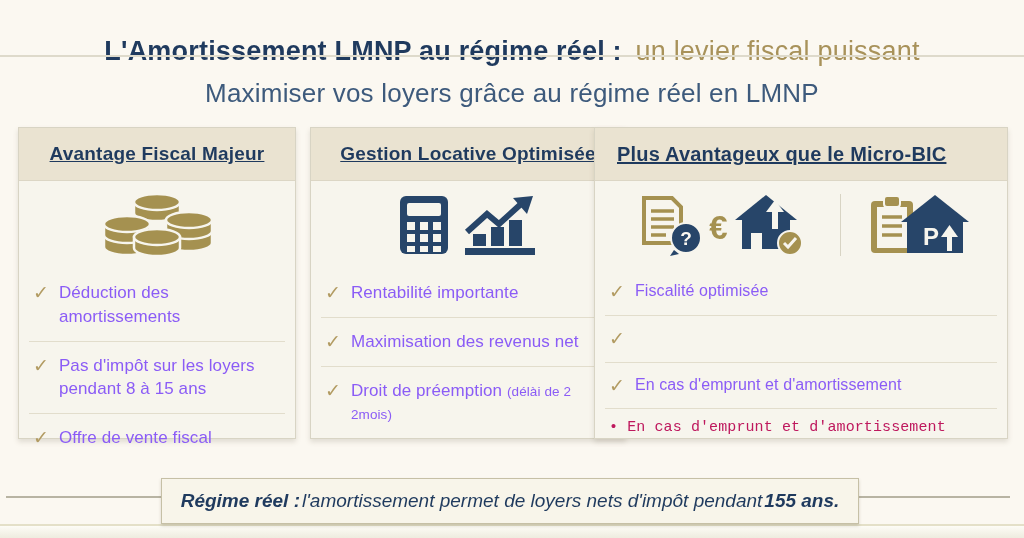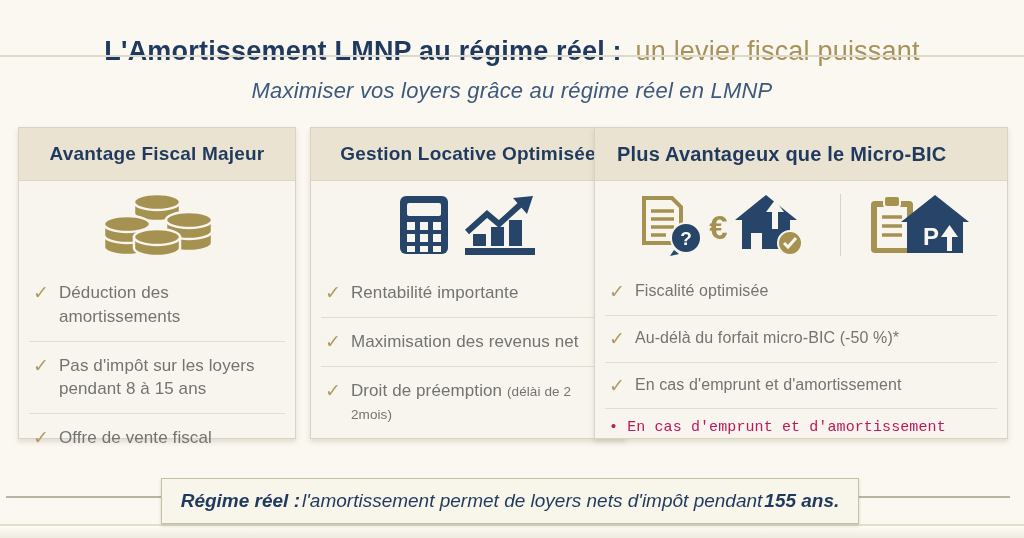--- a/index.html
+++ b/index.html
@@ -16,55 +16,55 @@
     position:absolute;top:13px;left:0;width:100%;
     text-align:center;font-size:27px;font-weight:bold;color:#1f3a5e;
     letter-spacing:.2px;
     margin-top:23px;
   }
   .title .t-accent{color:#a8925a;font-weight:normal;margin-left:6px;}
   .rule-top{position:absolute;top:55px;left:0;width:1024px;height:2px;background:#dedacb;}
 
   .subtitle{
     position:absolute;top:78px;left:0;width:100%;text-align:center;
-    font-style:italic;font-size:22px;color:#3d5a7c;letter-spacing:.2px;
+    font-size:26px;color:#3d5a7c;letter-spacing:.2px;
   }
 
   
   .card{
     position:absolute;top:127px;height:312px;box-sizing:border-box;
     background:#f7f5ed;border:1px solid #d8d4c4;
     box-shadow:0 3px 5px rgba(120,110,88,.20);
   }
   .card1{left:18px;width:278px;}
   .card2{left:310px;width:316px;}
   .card3{left:594px;width:414px;}
 
   .card-header{
     height:52px;background:#eae3d1;border-bottom:1px solid #dcd6c5;
     display:flex;align-items:center;justify-content:center;
-    color:#1f3a5e;font-weight:bold;font-size:19px;letter-spacing:.2px;
+    color:#1f3a5e;font-weight:bold;font-size:19px;letter-spacing:.2px;text-decoration:underline;
   }
   .card3 .card-header{justify-content:flex-start;padding-left:22px;font-size:20px;}
 
   .icon-row{height:88px;display:flex;align-items:center;justify-content:center;gap:14px;}
   .card3 .icon-row{justify-content:flex-start;padding:0 8px;gap:0;}
   .grp{display:flex;align-items:center;justify-content:center;}
   .grp-left{flex:1.5;gap:5px;}
   .grp-right{flex:1;}
   .vdivider{width:1px;height:62px;background:#d8d4c4;flex:0 0 1px;}
   .overlap{margin-left:-16px;position:relative;}
 
   .euro{color:#a59150;font-size:33px;font-weight:bold;line-height:1;transform:translateY(2px);}
 
   .row{display:flex;align-items:flex-start;gap:10px;padding:12px 14px;}
   .card3 .row{padding:11px 14px;}
   .sep{height:1px;background:#e2ddcc;margin:0 10px;}
   .check{color:#b29b62;font-size:19px;line-height:1.25;flex:0 0 auto;}
-  .item-text{color:#737373;font-size:17px;line-height:1.4;letter-spacing:.1px;}
+  .item-text{color:#8b5cf6;font-size:17px;line-height:1.4;letter-spacing:.1px;}
   .card3 .item-text{font-size:16px;}
   .small-part{font-size:13.5px;}
   .footnote{padding:10px 14px 8px;color:#be185d;font-size:15px;letter-spacing:.1px;font-family:Liberation Mono, monospace;}
 
   
   .mid-line{position:absolute;top:496px;left:6px;width:1004px;height:2px;background:#b8b4a3;z-index:1;}
   .banner{
     position:absolute;left:161px;top:478px;width:698px;height:46px;z-index:2;
     box-sizing:border-box;background:#f8f5ea;border:1px solid #c6c0a6;
     box-shadow:inset 0 0 0 3px #f8f5ea,0 2px 3px rgba(120,110,88,.25);
@@ -217,21 +217,20 @@
       </div>
     </div>
     <div class="list">
       <div class="row">
         <span class="check">✓</span>
         <span class="item-text">Fiscalité optimisée</span>
       </div>
       <div class="sep"></div>
       <div class="row">
         <span class="check">✓</span>
-        <span class="item-text">Au-délà du forfait micro-BIC (-50 %)*</span>
       </div>
       <div class="sep"></div>
       <div class="row">
         <span class="check">✓</span>
         <span class="item-text">En cas d'emprunt et d'amortissement</span>
       </div>
       <div class="sep"></div>
       <div class="footnote">• En cas d'emprunt et d'amortissement</div>
     </div>
   </div>

